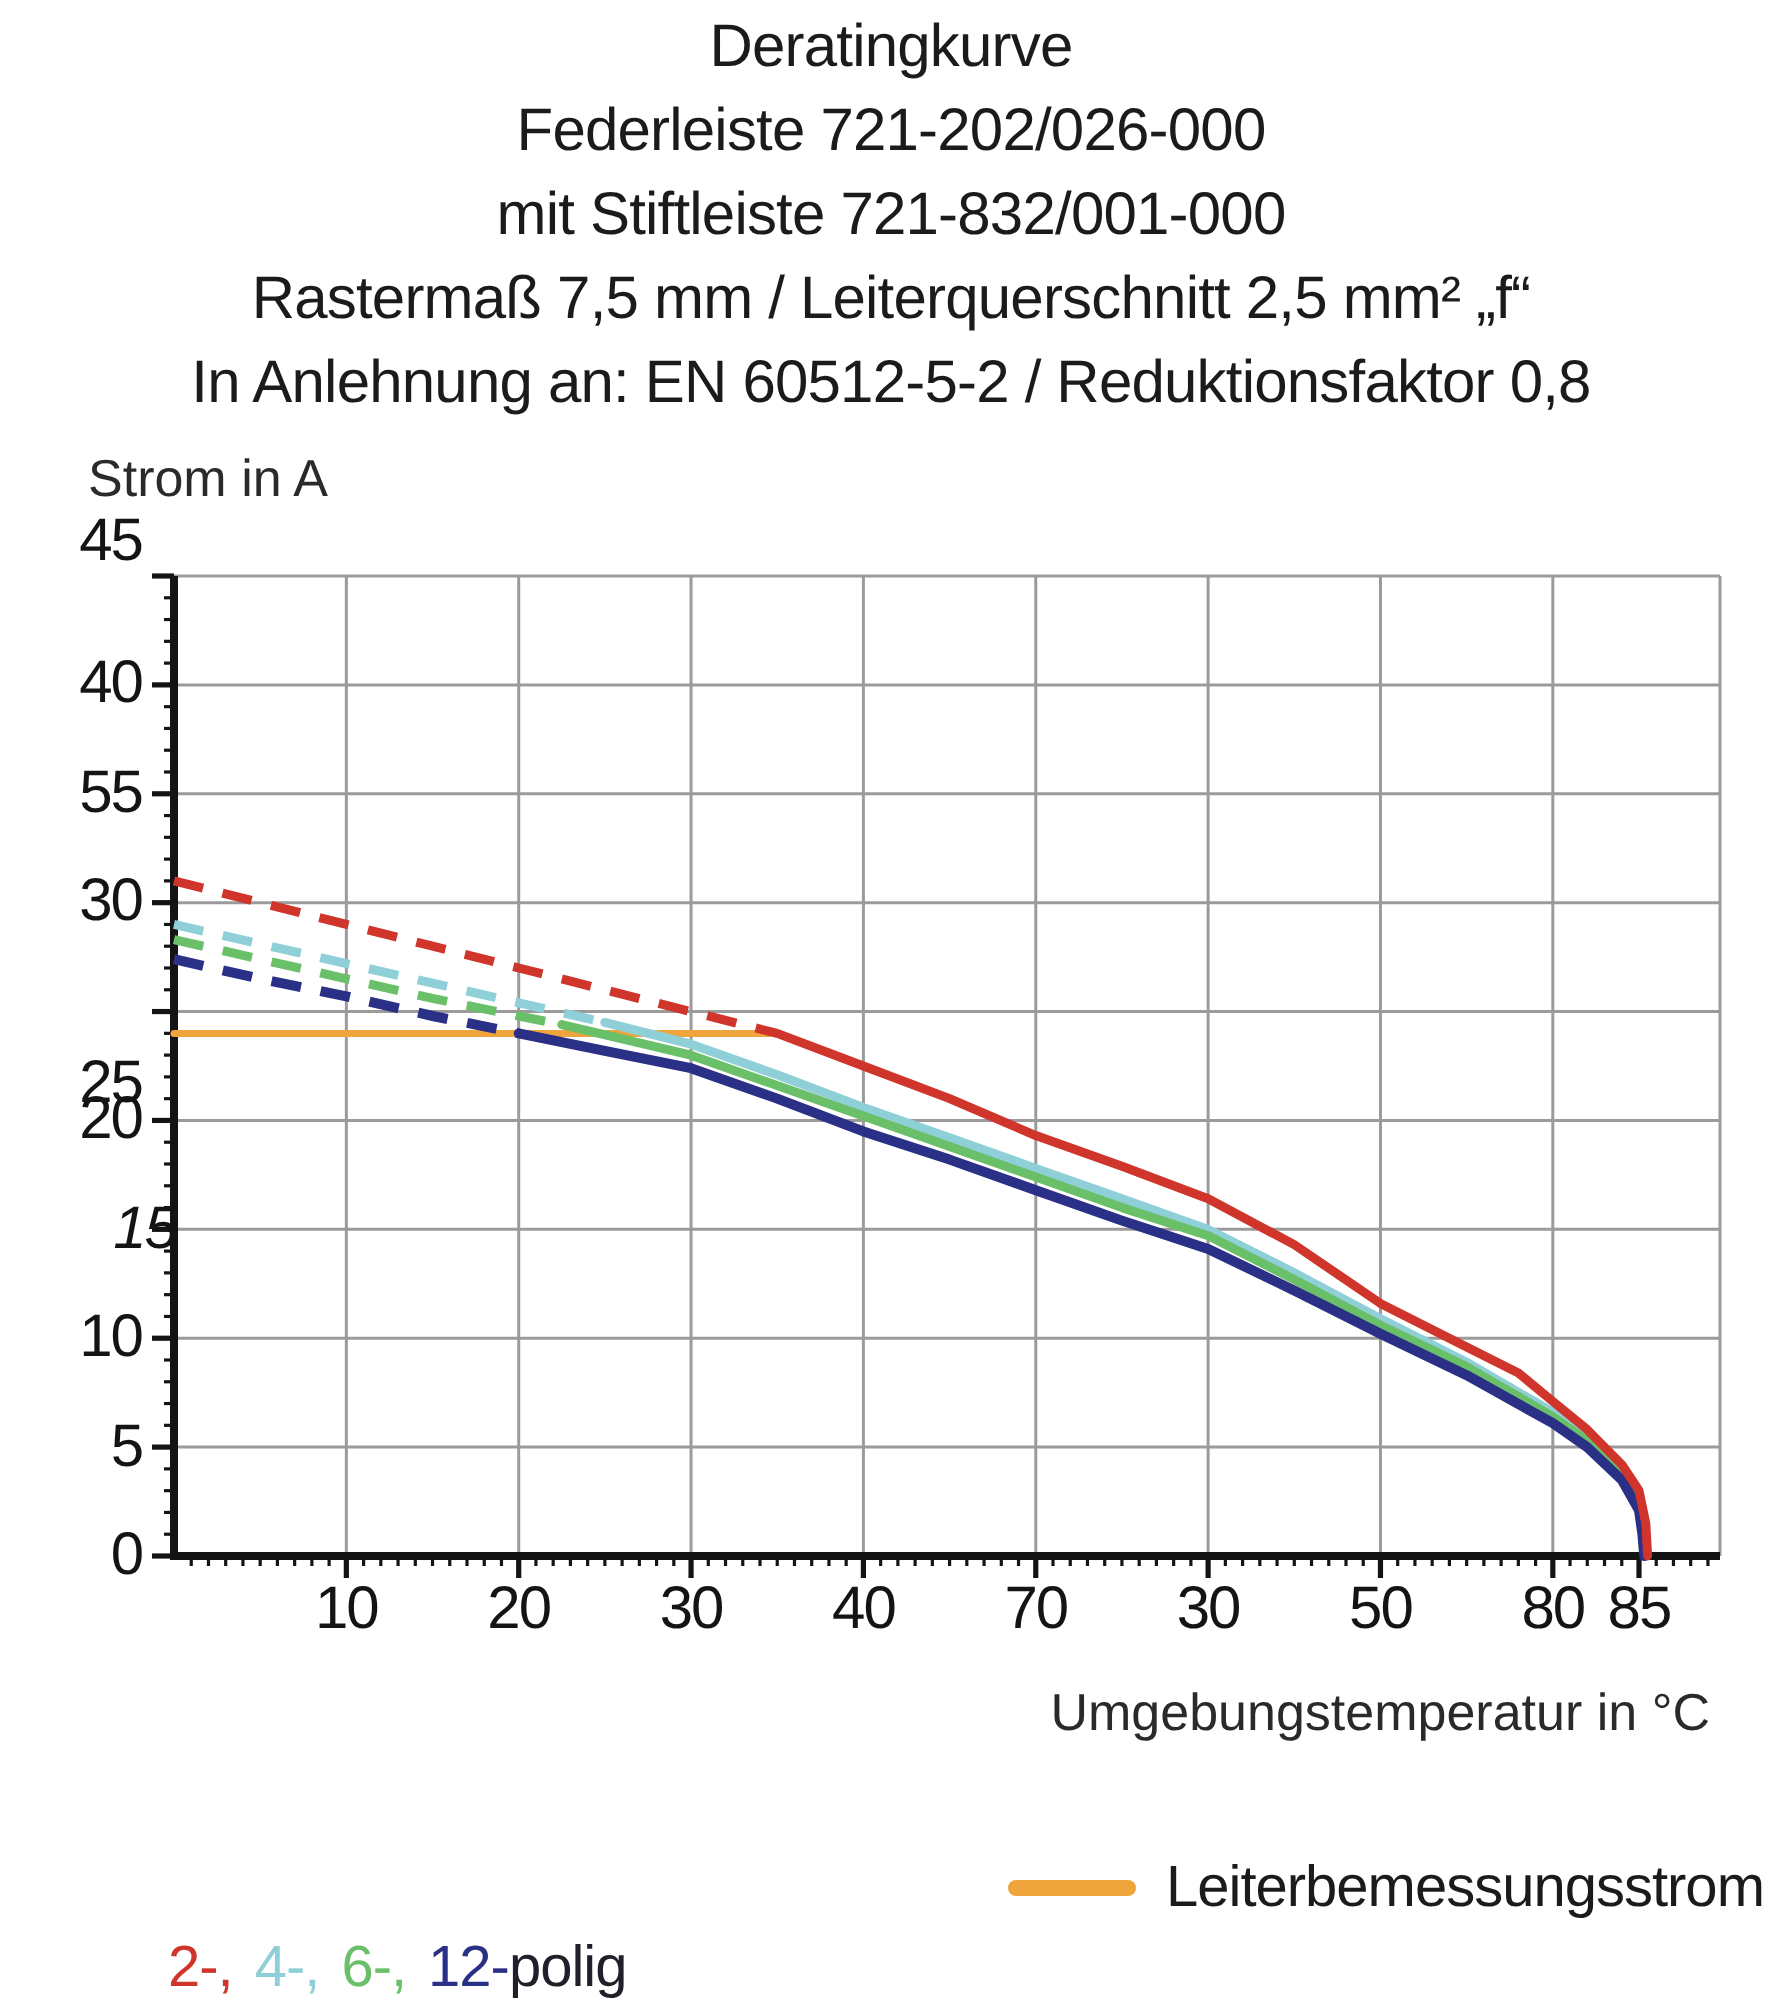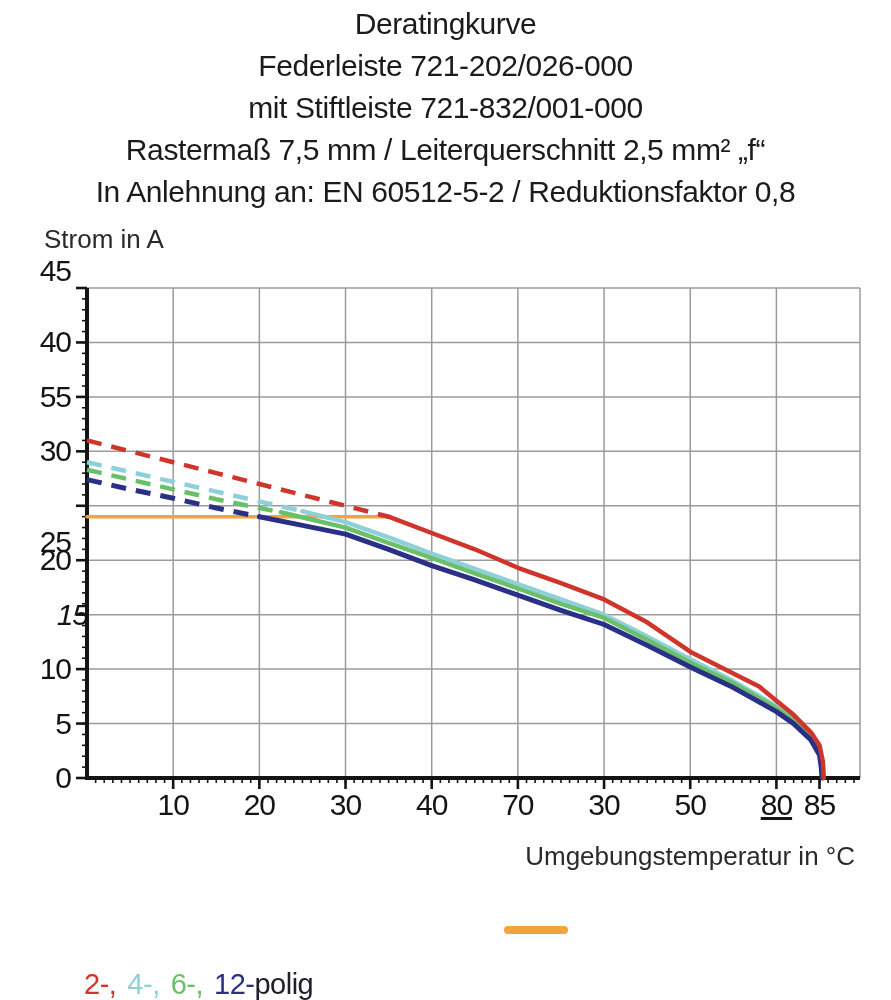--- a/index.html
+++ b/index.html
@@ -253,25 +253,26 @@
       <div class="tick-label y" style="left: 71px; top: 271px;">45</div>
     </div>
   <div id="xlabels">
       <div class="tick-label x" style="left: 173.176px; top: 788px;">10</div>
       <div class="tick-label x" style="left: 259.352px; top: 788px;">20</div>
       <div class="tick-label x" style="left: 345.528px; top: 788px;">30</div>
       <div class="tick-label x" style="left: 431.705px; top: 788px;">40</div>
       <div class="tick-label x" style="left: 517.881px; top: 788px;">70</div>
       <div class="tick-label x" style="left: 604.057px; top: 788px;">30</div>
       <div class="tick-label x" style="left: 690.233px; top: 788px;">50</div>
-      <div class="tick-label x" style="left: 776.409px; top: 788px; text-decoration: underline;">80</div>
+      <div class="tick-label x" style="left: 776.409px; top: 788px;">80</div>
       <div class="tick-label x" style="left: 819.497px; top: 788px;">85</div>
     </div>
 
   <div id="x-title" class="axis-title">Umgebungstemperatur in °C</div>
 
   <div class="legend-poles" id="legend-poles"><span class="gap" style="color: rgb(207, 53, 43);">2-,</span><span class="gap" style="color: rgb(143, 208, 216);">4-,</span><span class="gap" style="color: rgb(106, 191, 105);">6-,</span><span style="color: rgb(43, 48, 135);">12-</span><span style="color: rgb(32, 32, 42);">polig</span></div>
 
   <div class="legend-rated">
     <span class="rated-swatch" id="rated-swatch" style="background: rgb(240, 164, 60);"></span>
+    <span>Leiterbemessungsstrom</span>
   </div>
 
 </div>
 
 </body></html>

